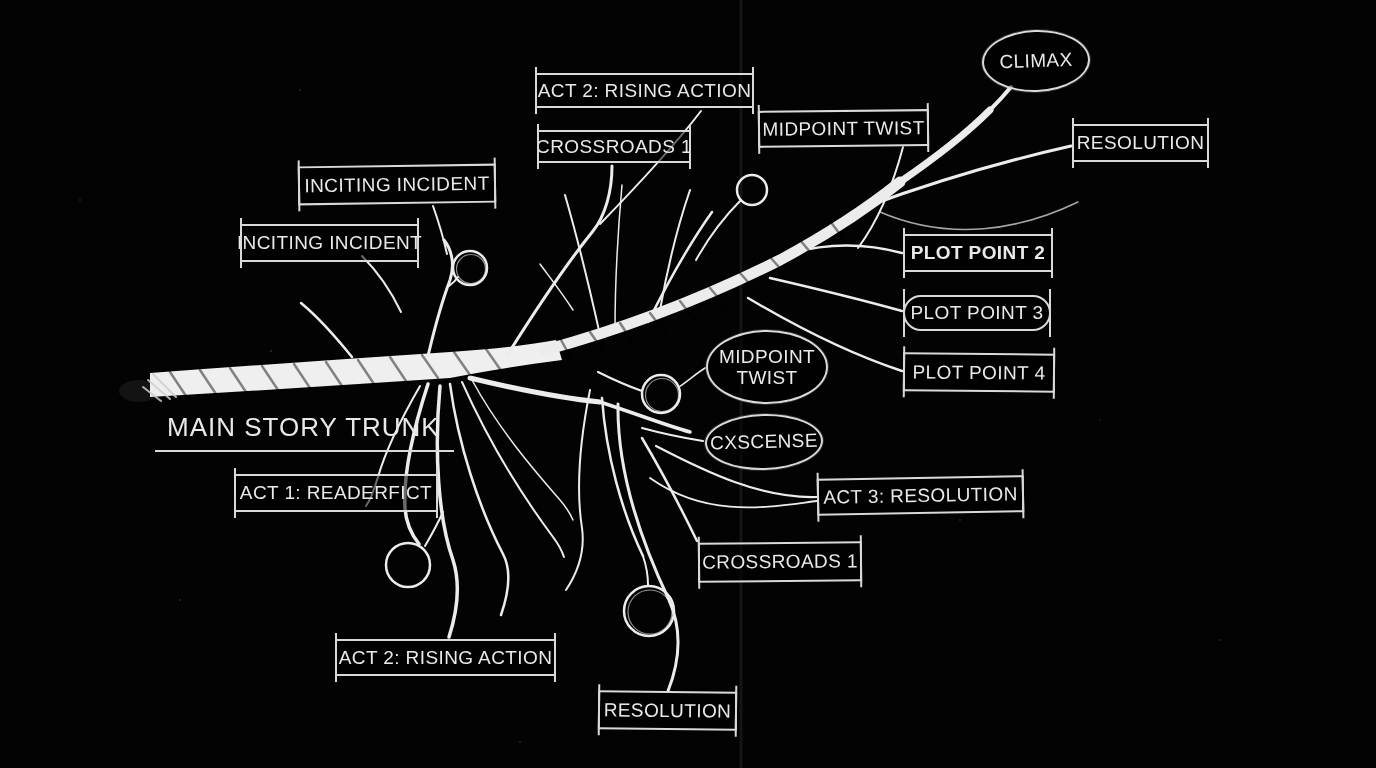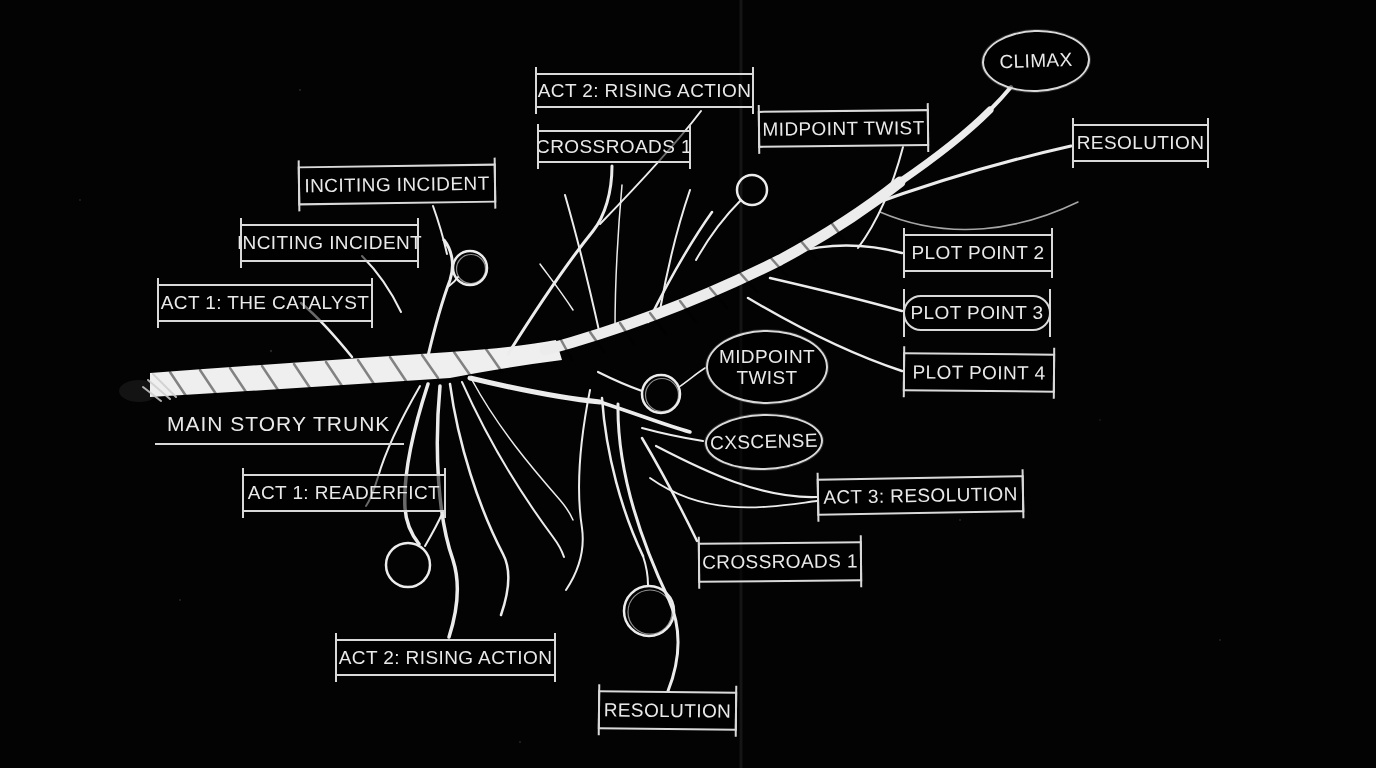--- a/index.html
+++ b/index.html
@@ -18,21 +18,21 @@
     content:"";position:absolute;top:-8px;bottom:-8px;width:2px;background:#d9d9d9;
   }
   .box::before{left:-2px;}
   .box::after{right:-2px;}
   .oval{
     border:2px solid #d9d9d9;border-radius:50%;background:rgba(0,0,0,.55);
     box-shadow:0 0 0 1px rgba(230,230,230,.18);
   }
   .wrap2{white-space:normal;text-align:center;line-height:1.12;}
   .underline{
-    border-bottom:2px solid #d9d9d9;padding:0 14px 7px 12px;font-size:21px;
+    border-bottom:2px solid #d9d9d9;padding:0 14px 7px 12px;font-size:26px;
     letter-spacing:1px;
   }
 </style>
 </head>
 <body>
 
 <div id="stage">
 
   <svg id="tree-svg" width="1376" height="768" viewBox="0 0 1376 768" aria-hidden="true">
 
@@ -148,35 +148,34 @@
   <div class="lbl box" style="left:758px;top:110px;width:167px;height:33px;transform:rotate(-0.6deg);">MIDPOINT TWIST</div>
 
   <div class="lbl oval" style="left:982px;top:30px;width:104px;height:58px;transform:rotate(-2deg);">CLIMAX</div>
 
   <div class="lbl box" style="left:1072px;top:124px;width:133px;height:34px;">RESOLUTION</div>
 
   <div class="lbl box" style="left:298px;top:165px;width:194px;height:35px;transform:rotate(-0.8deg);">INCITING INCIDENT</div>
 
   <div class="lbl box" style="left:240px;top:224px;width:175px;height:34px;">INCITING INCIDENT</div>
 
-  <div class="lbl box" style="left:157px;top:284px;width:212px;height:34px;">ACT 1: THE CATALYST</div>
 
-  <div class="lbl box" style="left:903px;top:234px;width:146px;height:34px;">PLOT POINT 2</div>
+  <div class="lbl box" style="left:903px;top:234px;width:146px;height:34px;font-weight:bold;">PLOT POINT 2</div>
 
   <div class="lbl box" style="left:903px;top:295px;width:144px;height:32px;border-radius:18px;">PLOT POINT 3</div>
 
   <div class="lbl box" style="left:903px;top:353px;width:148px;height:35px;transform:rotate(0.5deg);">PLOT POINT 4</div>
 
   <div class="lbl oval wrap2" style="left:706px;top:330px;width:118px;height:70px;">MIDPOINT TWIST</div>
 
   <div class="lbl oval" style="left:705px;top:414px;width:114px;height:52px;transform:rotate(-1.5deg);">CXSCENSE</div>
 
   <div class="lbl underline" style="left:155px;top:412px;">MAIN STORY TRUNK</div>
 
-  <div class="lbl box" style="left:242px;top:474px;width:200px;height:34px;">ACT 1: READERFICT</div>
+  <div class="lbl box" style="left:234px;top:474px;width:200px;height:34px;">ACT 1: READERFICT</div>
 
   <div class="lbl box" style="left:817px;top:477px;width:203px;height:33px;transform:rotate(-1deg);">ACT 3: RESOLUTION</div>
 
   <div class="lbl box" style="left:698px;top:542px;width:160px;height:36px;transform:rotate(-0.5deg);">CROSSROADS 1</div>
 
   <div class="lbl box" style="left:335px;top:639px;width:217px;height:33px;">ACT 2: RISING ACTION</div>
 
   <div class="lbl box" style="left:598px;top:691px;width:135px;height:35px;transform:rotate(0.6deg);">RESOLUTION</div>
 
 </div>

